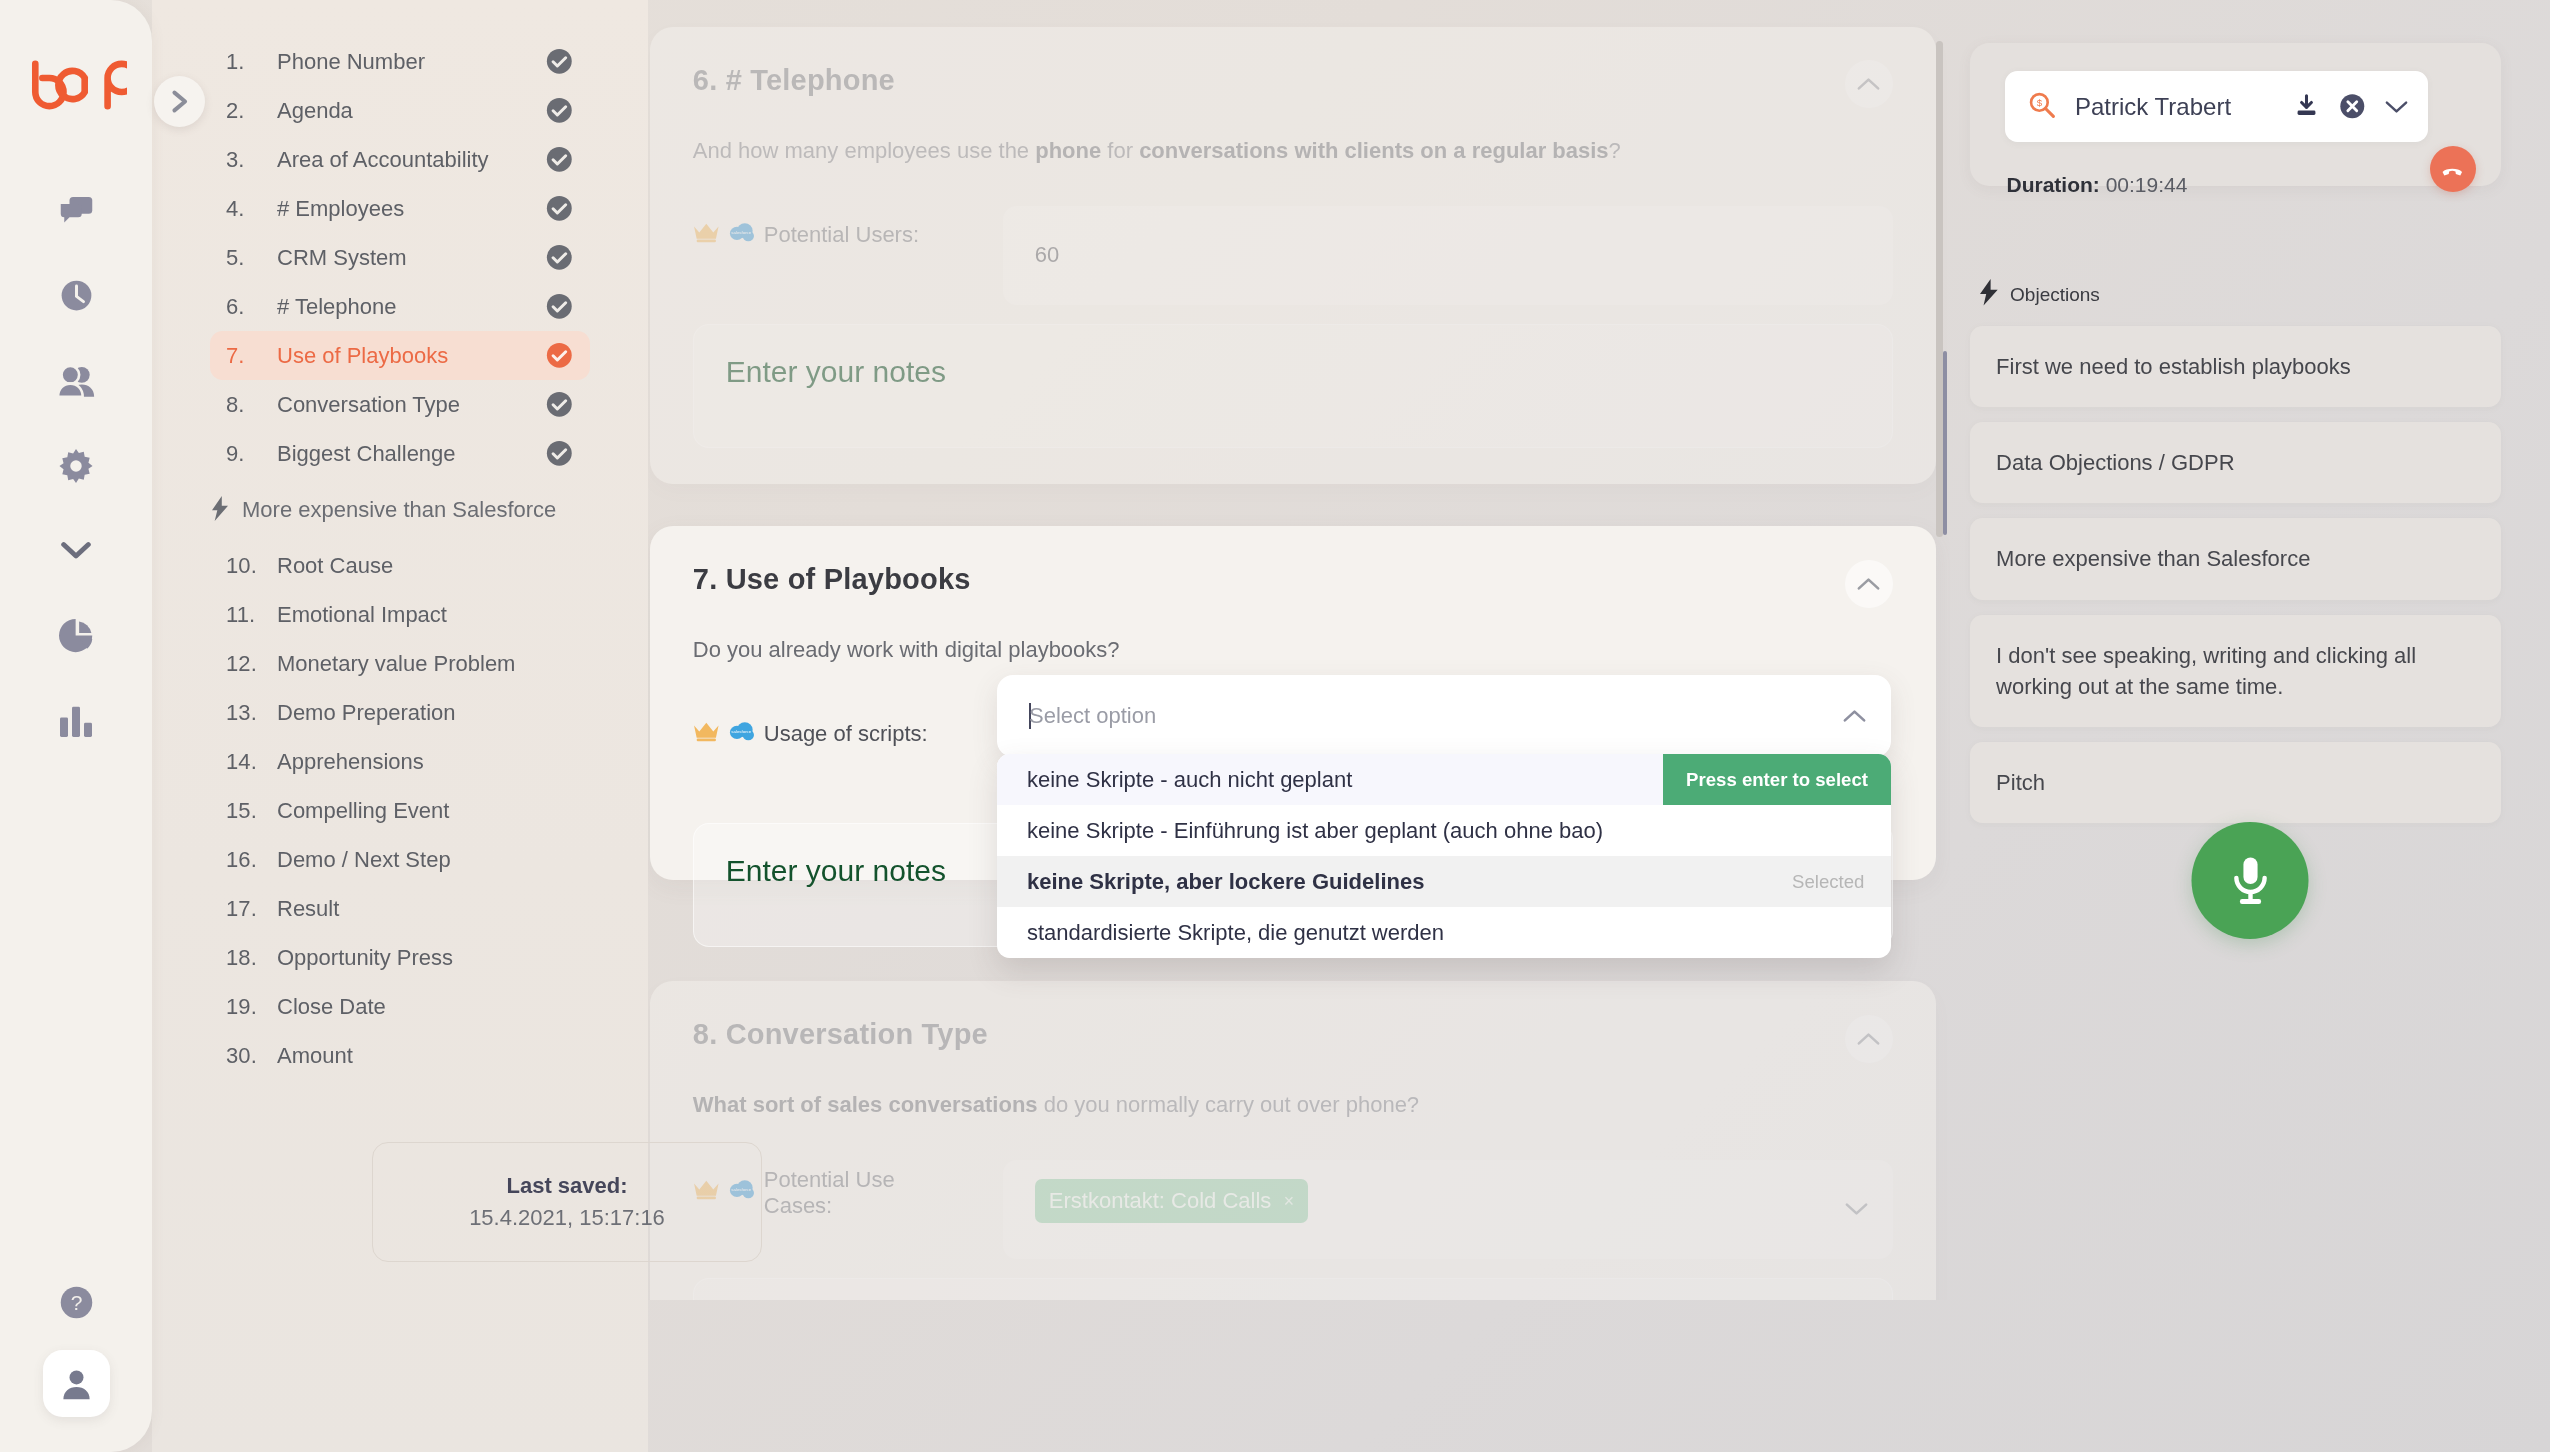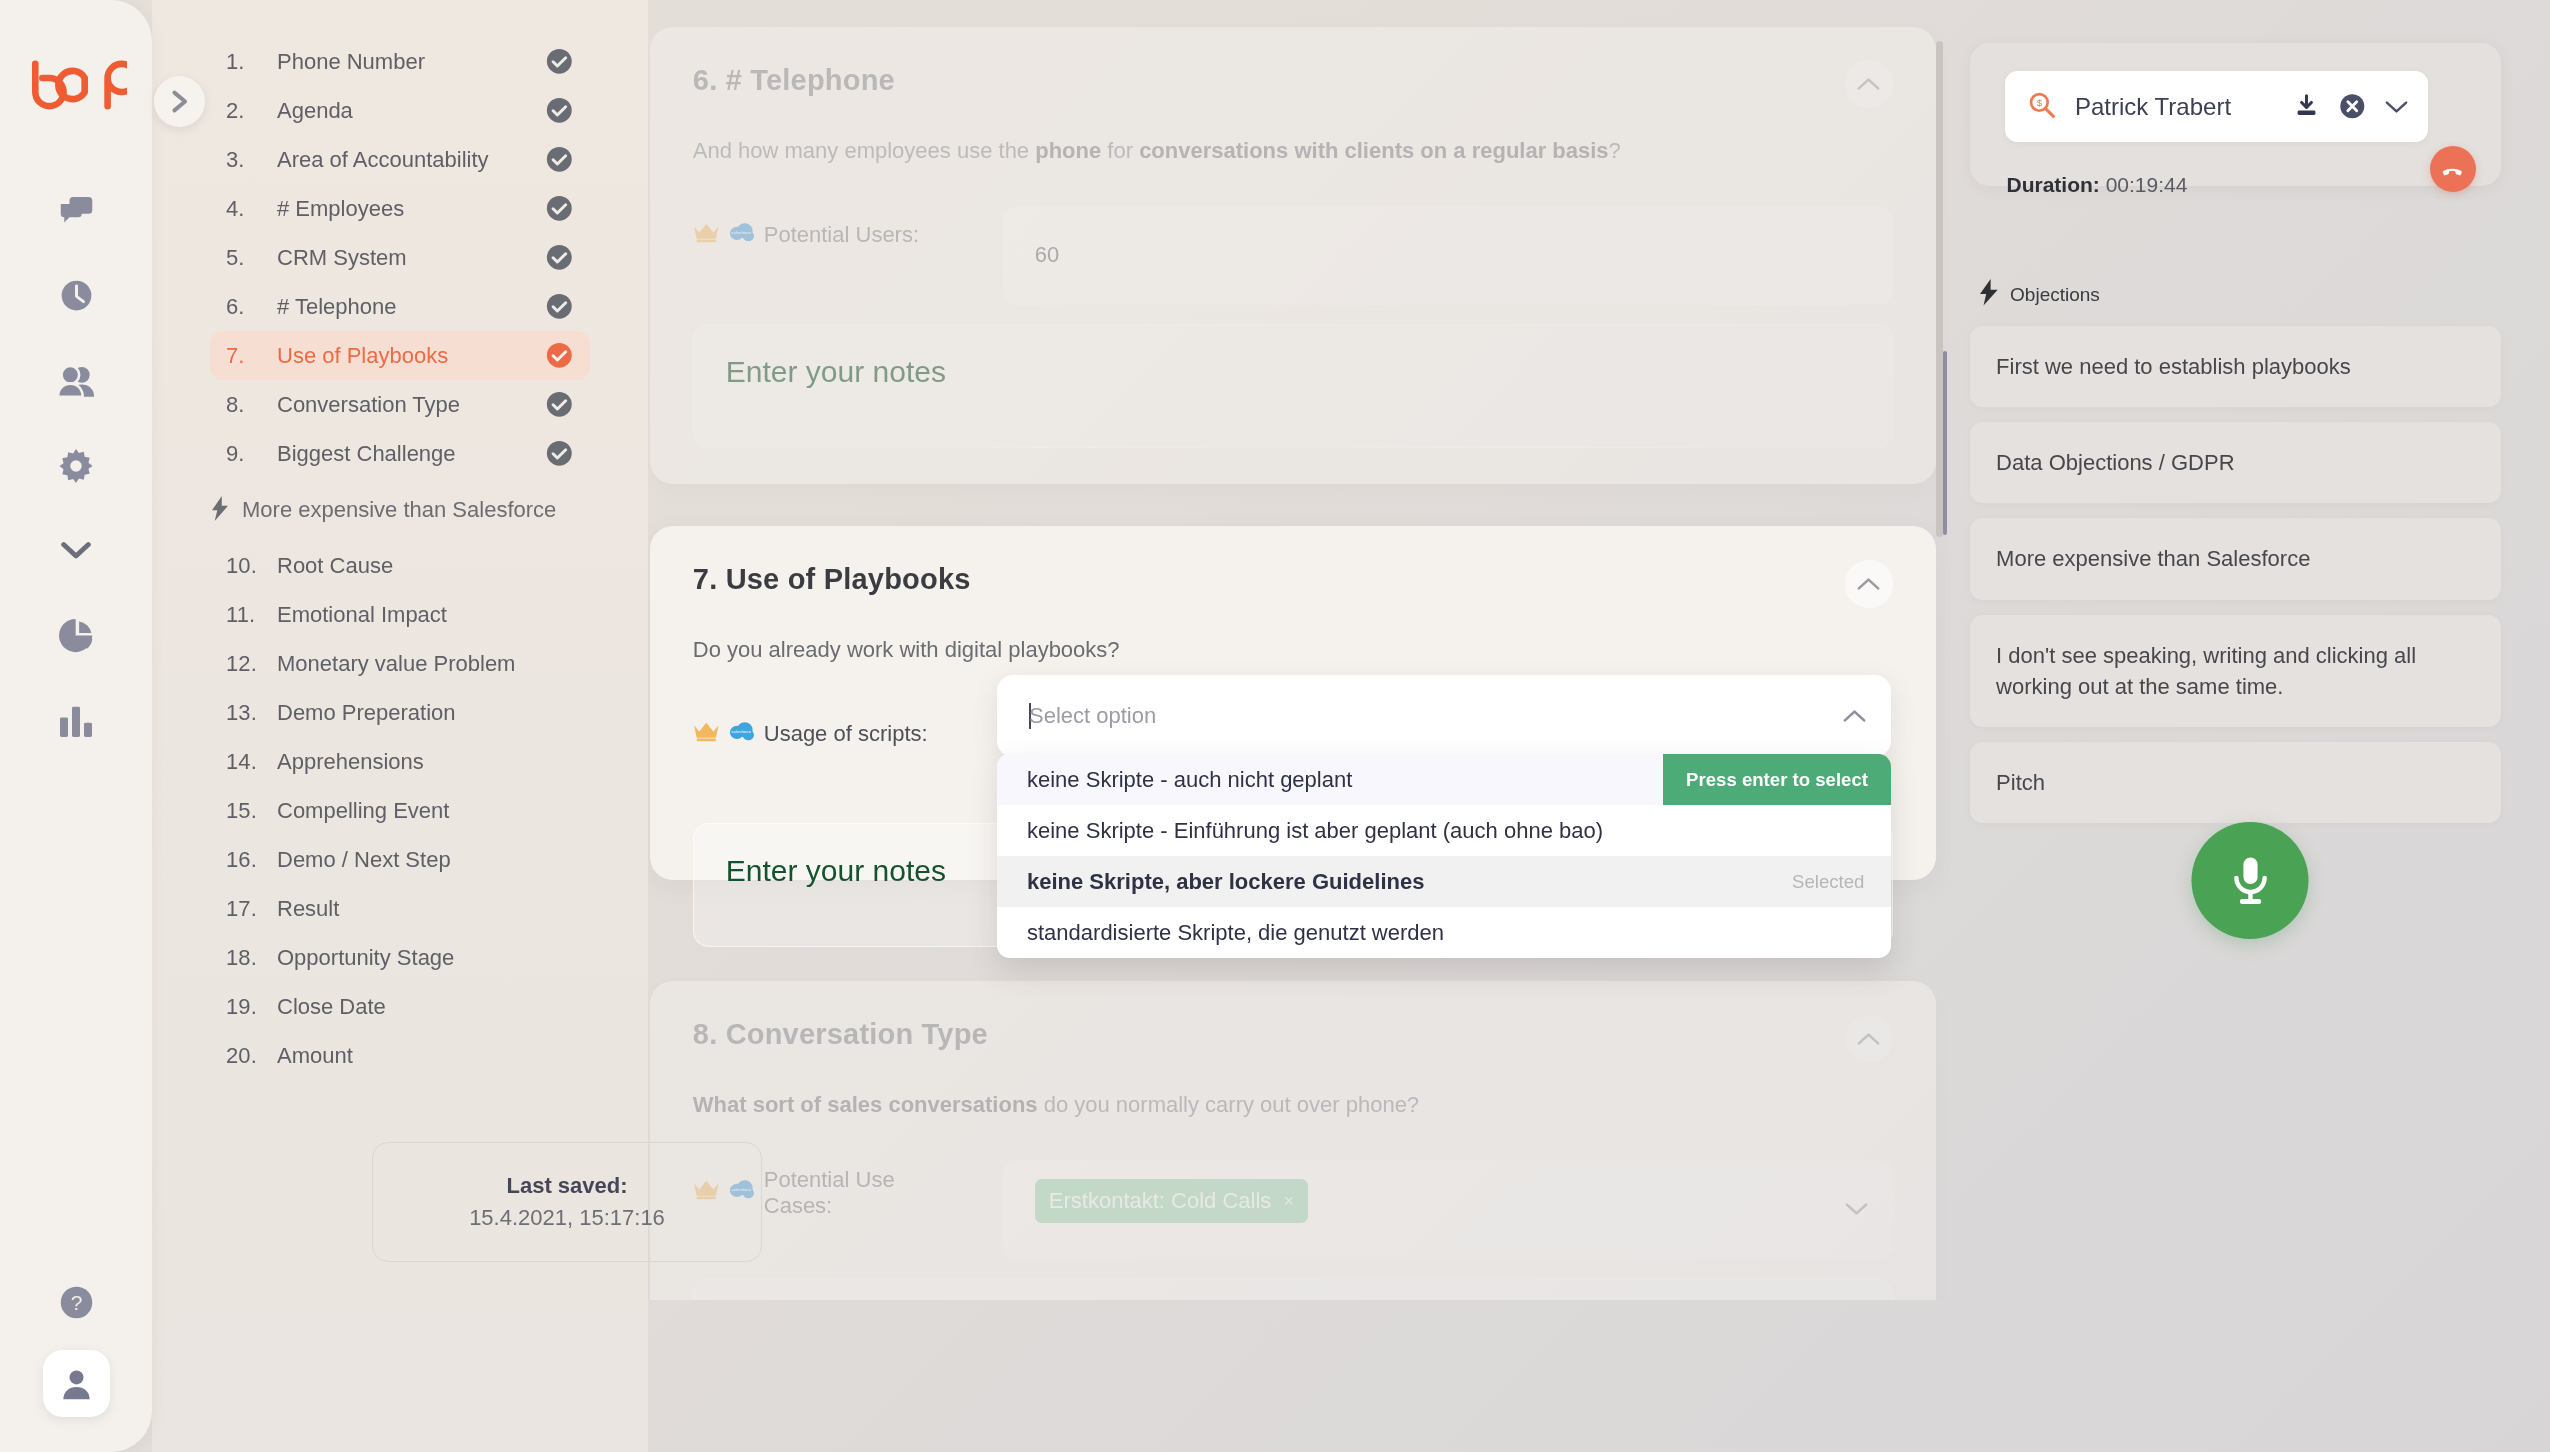--- a/index.html
+++ b/index.html
@@ -485,28 +485,28 @@
       <div class="qrow">
         <span class="num">16.</span>
         <span class="lbl">Demo / Next Step</span>
       </div>
       <div class="qrow">
         <span class="num">17.</span>
         <span class="lbl">Result</span>
       </div>
       <div class="qrow">
         <span class="num">18.</span>
-        <span class="lbl">Opportunity Stage</span>
+        <span class="lbl">Opportunity Press</span>
       </div>
       <div class="qrow">
         <span class="num">19.</span>
         <span class="lbl">Close Date</span>
       </div>
       <div class="qrow">
-        <span class="num">20.</span>
+        <span class="num">30.</span>
         <span class="lbl">Amount</span>
       </div>
     </div>
 
     <div class="saved-box">
       <div class="t1">Last saved:</div>
       <div class="t2">15.4.2021, 15:17:16</div>
     </div>
   </div>
 

